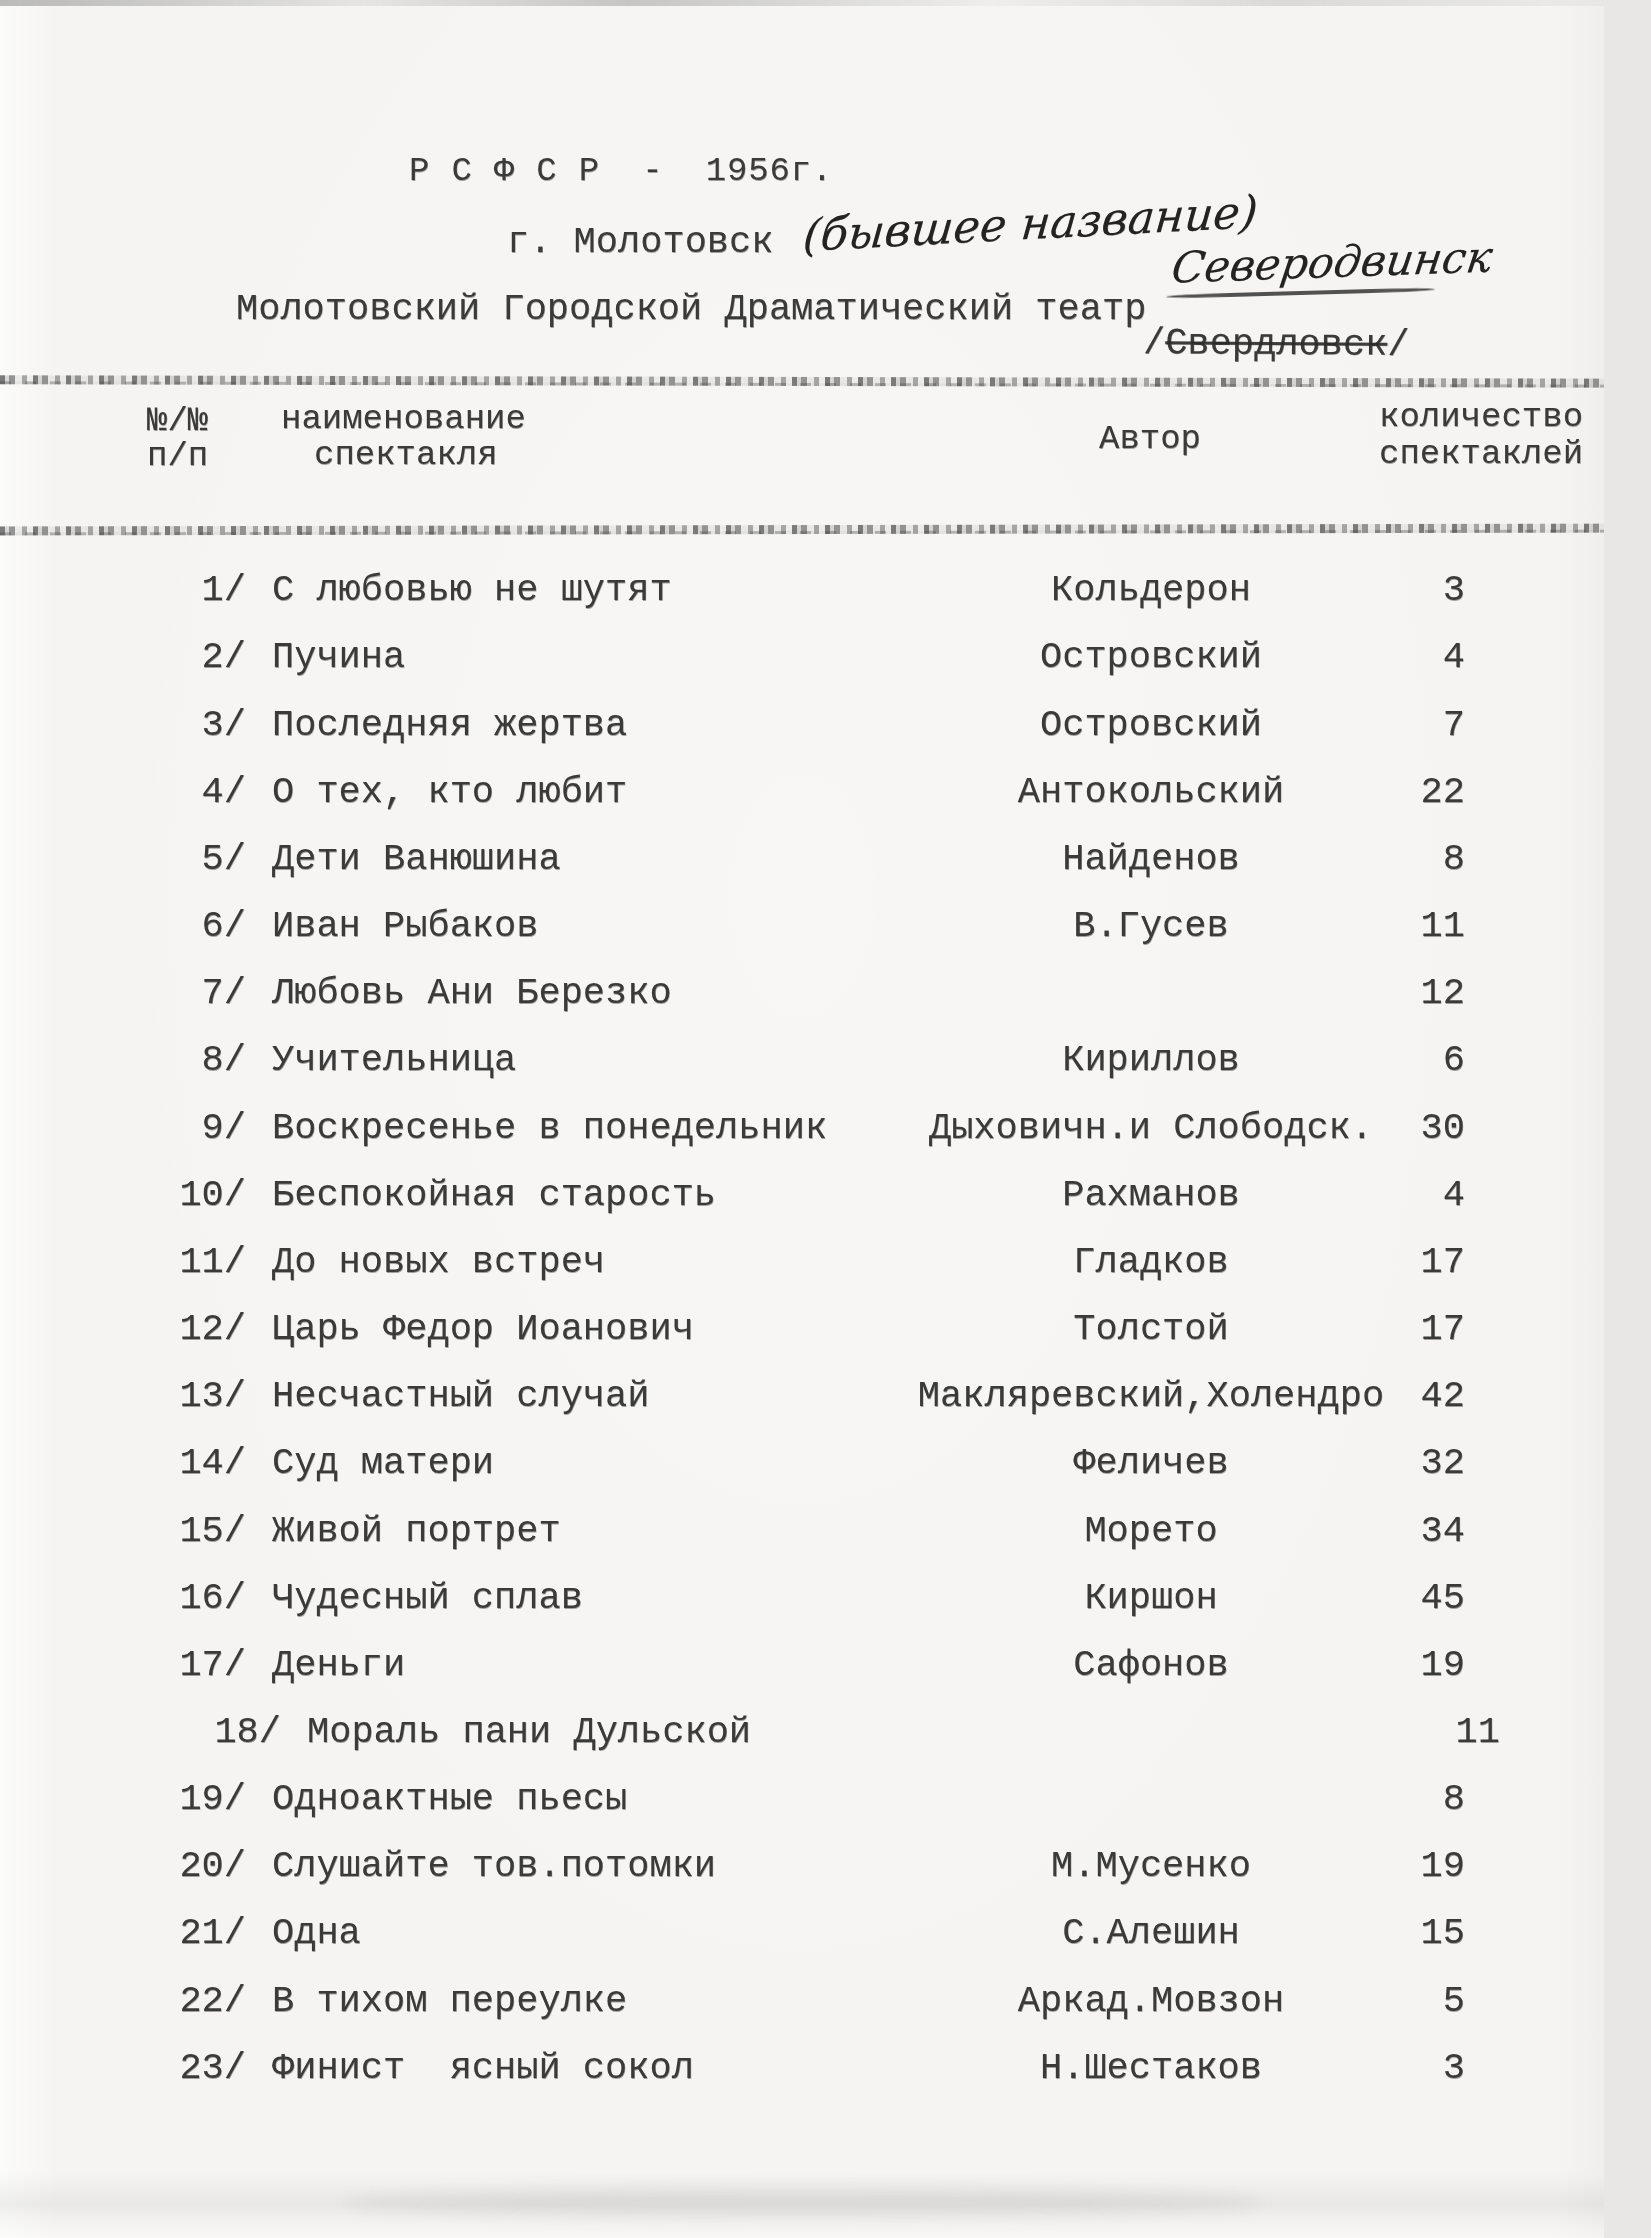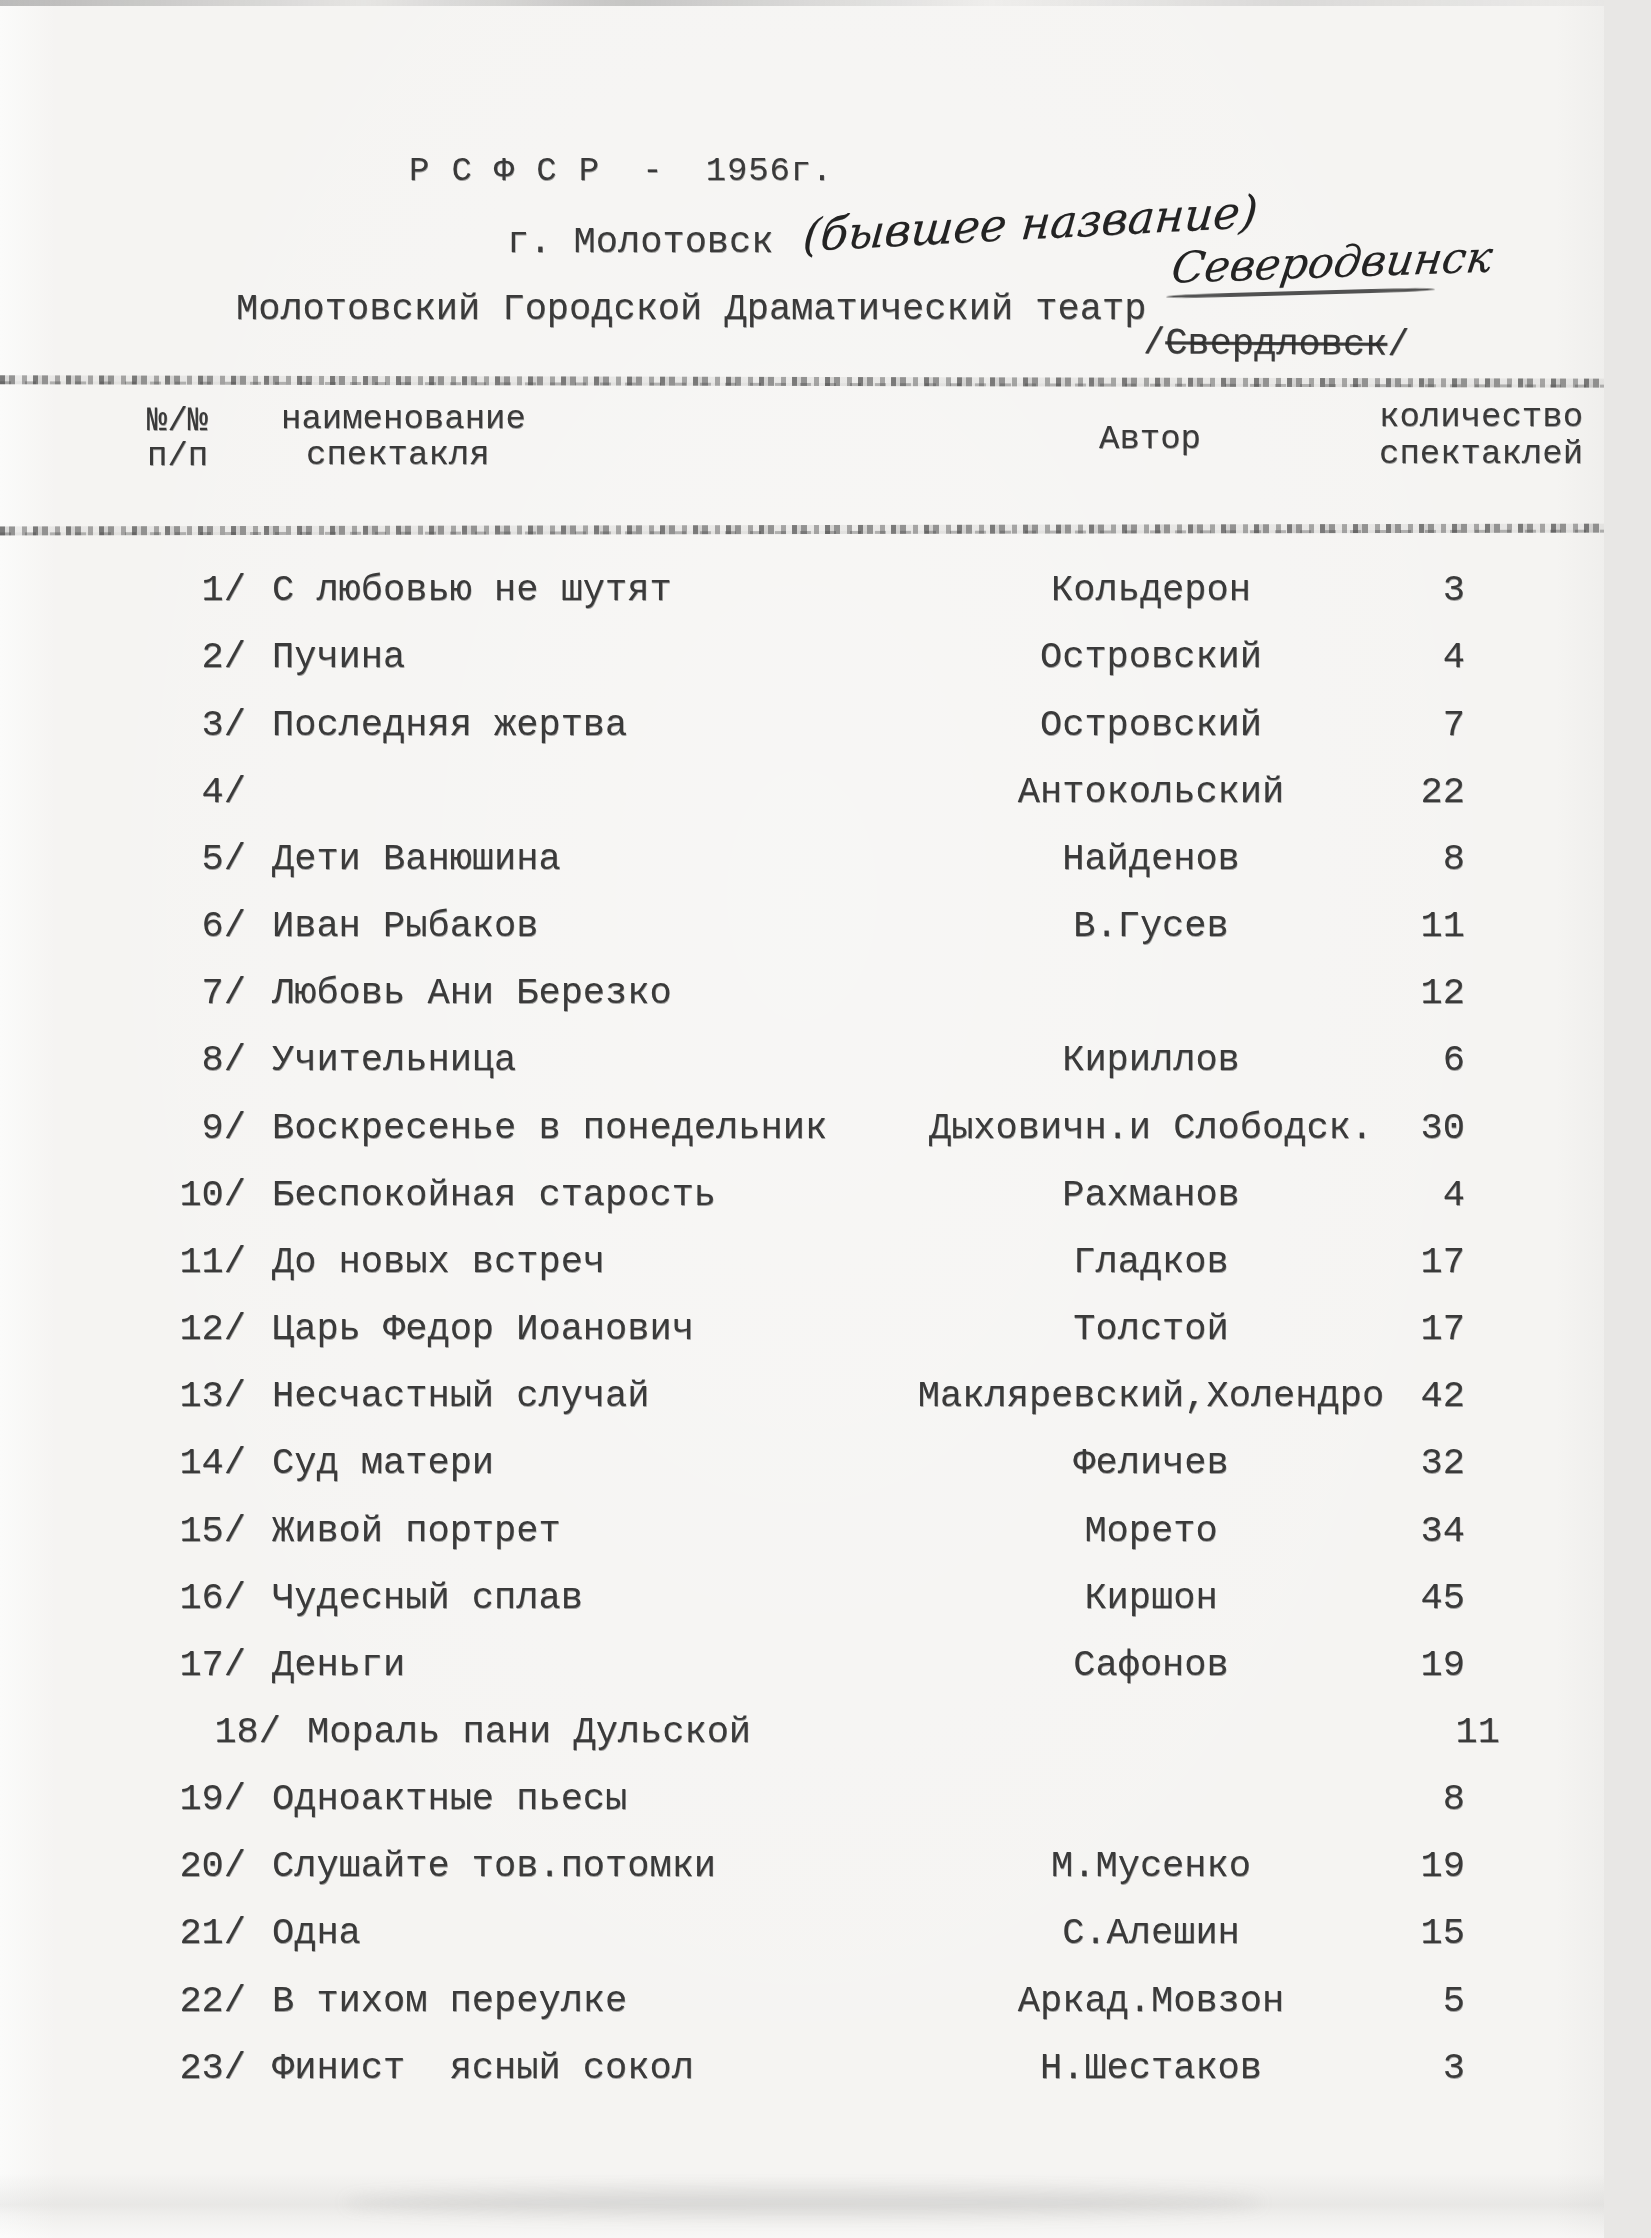--- a/index.html
+++ b/index.html
@@ -100,21 +100,21 @@
   <div class="typed fs-body" style="left:236px;top:288px;">Молотовский Городской Драматический театр</div>
 
   <div class="typed fs-body" style="left:1143px;top:323px;transform:rotate(.4deg);"><span>/</span><span class="strike-inner">Свердловск</span><span>/</span></div>
 
   <div class="rule" style="top:377px;transform:rotate(.12deg);"></div>
 
   <div class="typed fs-head" style="left:147px;top:403px;">№/№</div>
   <div class="typed fs-head" style="left:147px;top:438px;">п/п</div>
 
   <div class="typed fs-head" style="left:281px;top:401px;">наименование</div>
-  <div class="typed fs-head" style="left:306px;top:437px;">спектакля</div>
+  <div class="typed fs-head" style="left:314px;top:437px;">спектакля</div>
 
   <div class="typed fs-head" style="left:1099px;top:421px;">Автор</div>
 
   <div class="typed fs-head" style="left:1379px;top:399px;">количество</div>
   <div class="typed fs-head" style="left:1379px;top:436px;">спектаклей</div>
 
   <div class="rule" style="top:525px;transform:rotate(-.1deg);"></div>
 
   <div>
       <div class="trow" style="top: 569px;">
@@ -130,20 +130,21 @@
         <div class="cell count">4</div>
       </div>
       <div class="trow" style="top: 704px;">
         <div class="cell num">3/</div>
         <div class="cell title">Последняя жертва</div>
         <div class="cell author">Островский</div>
         <div class="cell count">7</div>
       </div>
       <div class="trow" style="top: 771px;">
         <div class="cell num">4/</div>
+        <div class="cell title">О тех, кто любит</div>
         <div class="cell author">Антокольский</div>
         <div class="cell count">22</div>
       </div>
       <div class="trow" style="top: 838px;">
         <div class="cell num">5/</div>
         <div class="cell title">Дети Ванюшина</div>
         <div class="cell author">Найденов</div>
         <div class="cell count">8</div>
       </div>
       <div class="trow" style="top: 905px;">

